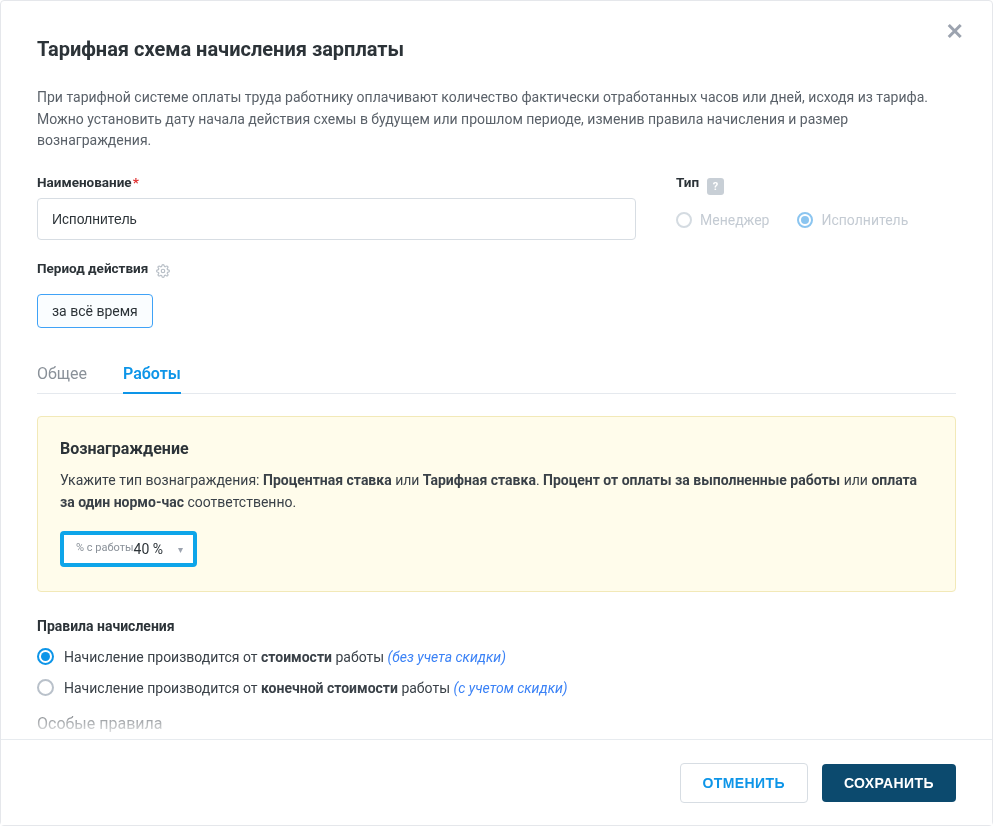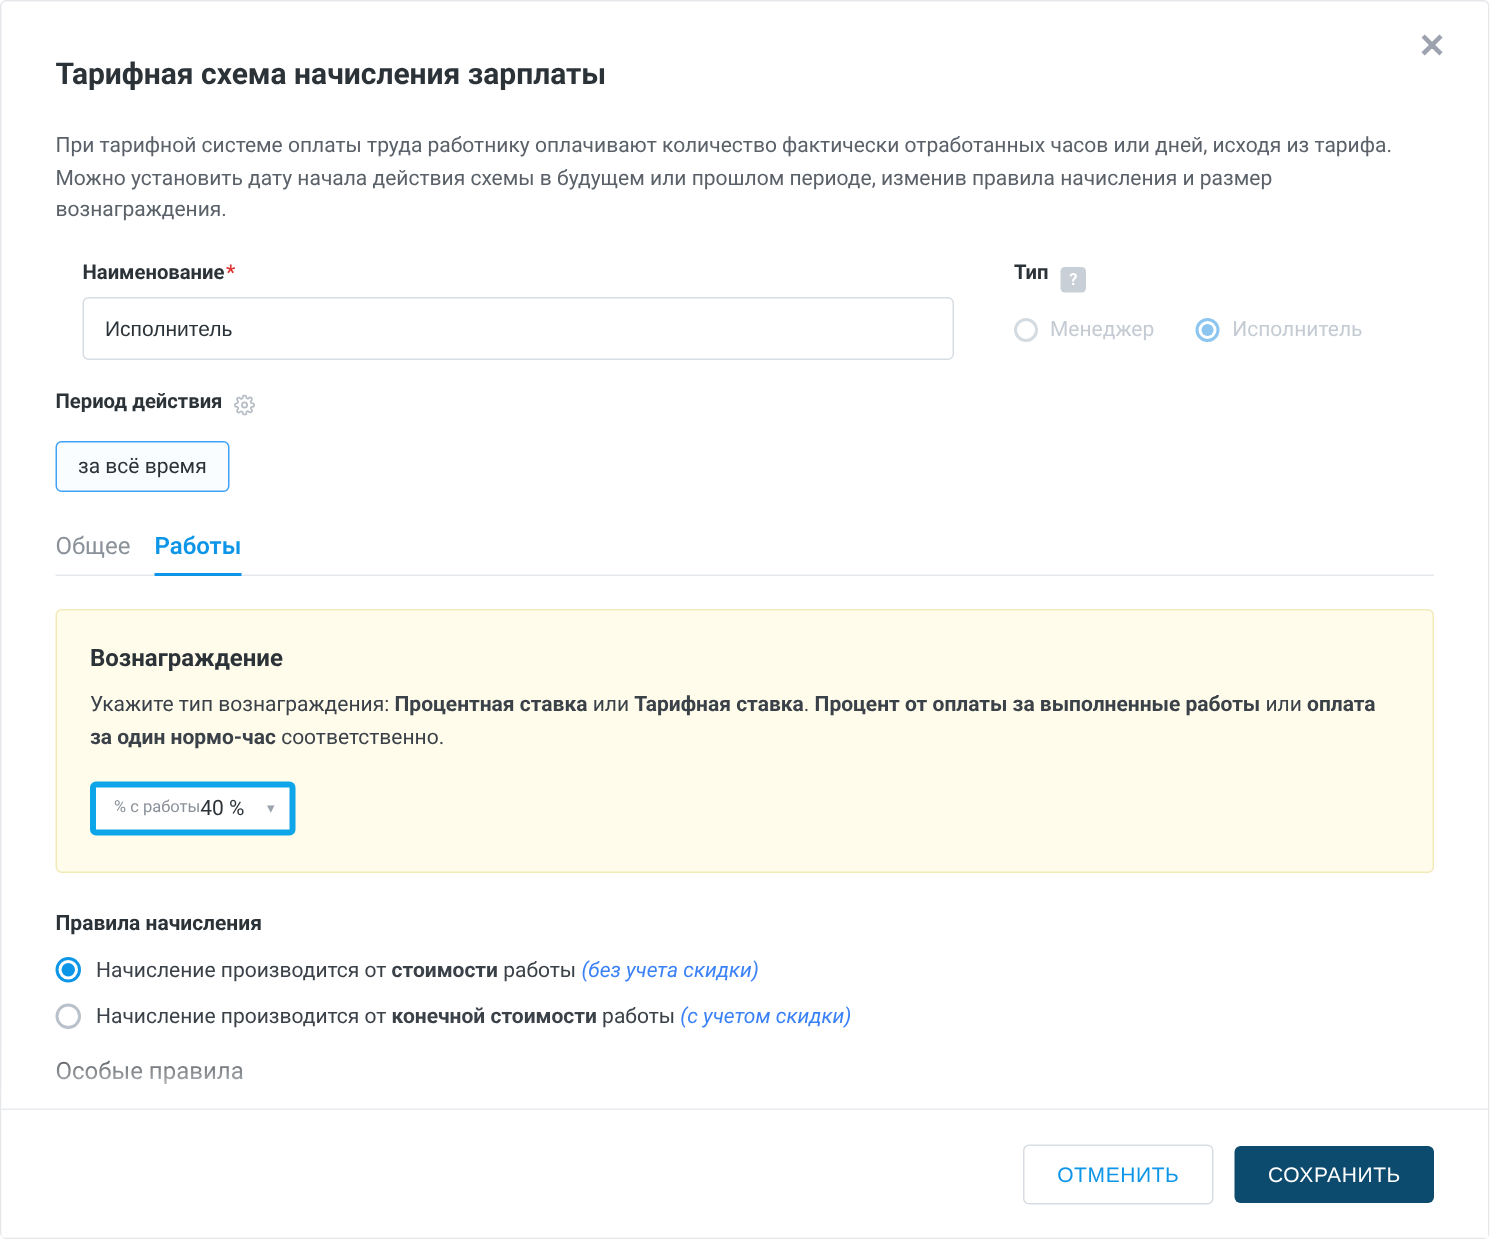--- a/index.html
+++ b/index.html
@@ -39,21 +39,21 @@
   font-weight: 700;
   color: #2c3338;
   margin-bottom: 26px;
 }
 .description {
   font-size: 14px;
   color: #5a6169;
   line-height: 1.55;
   margin-bottom: 22px;
 }
-.row { display: flex; gap: 40px; margin-left: 18px; }
+.row { display: flex; gap: 40px; }
 .field-group { flex: 1; }
 .label {
   font-size: 13.5px;
   font-weight: 700;
   color: #2c3338;
   display: inline-block;
   margin-bottom: 8px;
 }
 .req { color: #e03131; font-weight: 700; margin-left: 1px; }
 .text-input {
@@ -100,22 +100,22 @@
   padding: 8px 14px;
   border: 1.5px solid #3fa2f7;
   border-radius: 4px;
   font-size: 14px;
   color: #2c3338;
   cursor: pointer;
   background: #fafdff;
 }
 .tabs {
   display: flex;
-  gap: 16px;
-  margin-top: 26px;
+  gap: 36px;
+  margin-top: 36px;
   border-bottom: 1px solid #e5e9ee;
 }
 .tab {
   padding: 0 0 10px 0;
   font-size: 16px;
   color: #8a9199;
   cursor: pointer;
   position: relative;
 }
 .tab.active {
@@ -211,21 +211,21 @@
   justify-content: flex-end;
   align-items: center;
   padding: 0 36px;
   gap: 14px;
   background: #fff;
 }
 .btn {
   padding: 11px 22px;
   border-radius: 4px;
   font-size: 14px;
-  font-weight: 400;
+  font-weight: 700;
   letter-spacing: 0.4px;
   cursor: pointer;
   border: none;
 }
 .btn-outline {
   background: #fff;
   border: 1px solid #d7dde3;
   color: #0d95e8;
 }
 .btn-primary {

